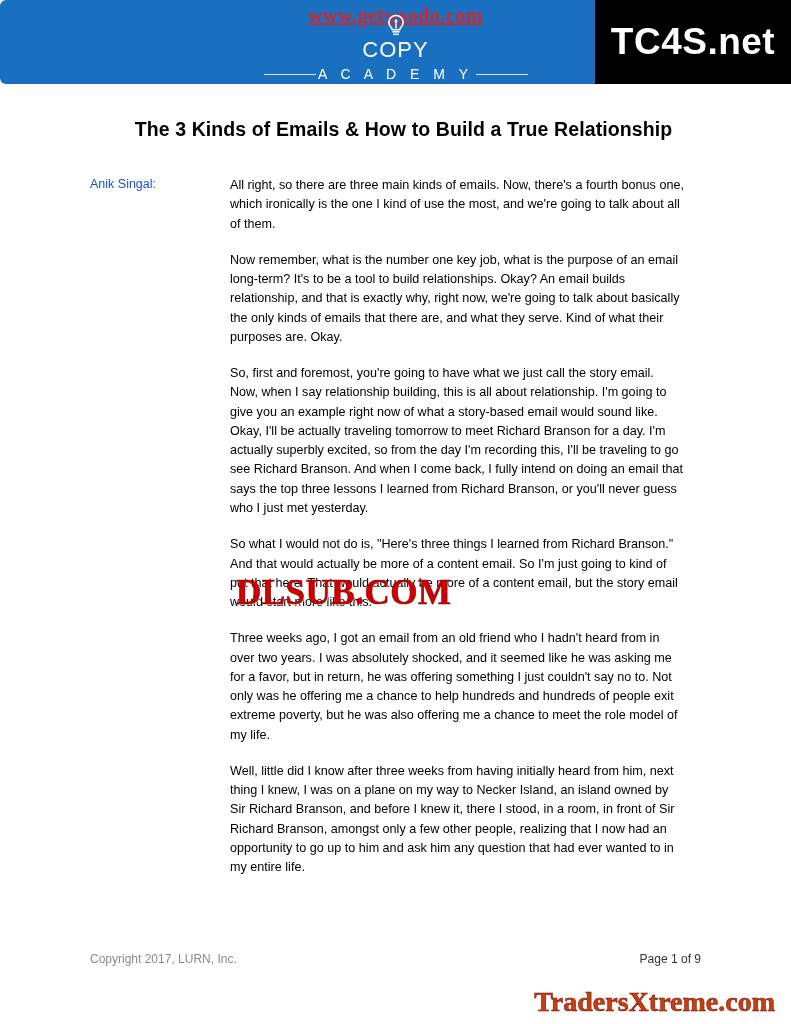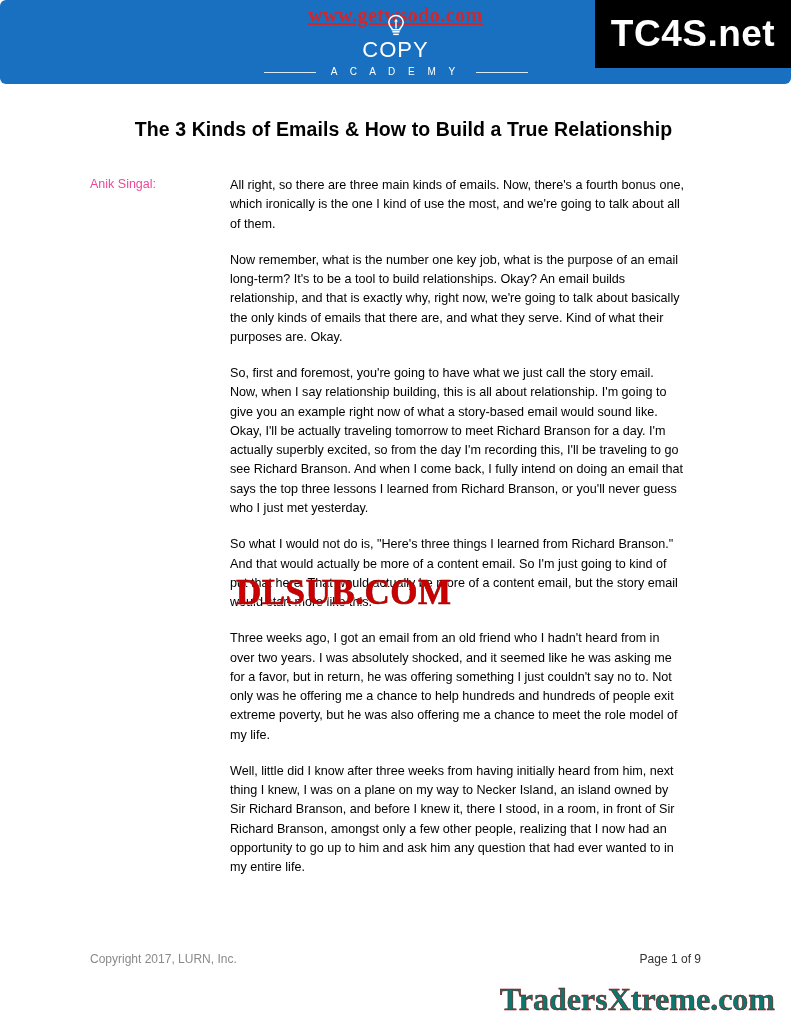--- a/index.html
+++ b/index.html
@@ -66,21 +66,21 @@
     font-weight: 400;
     letter-spacing: 1px;
   }
   .logo-writing {
     font-size: 27px;
     font-weight: 700;
     letter-spacing: 0.5px;
   }
   .logo-academy {
     margin-top: 5px;
-    font-size: 10px;
+    font-size: 14px;
     letter-spacing: 5px;
     color: #ffffff;
     font-weight: 400;
     position: relative;
   }
   .logo-academy::before,
   .logo-academy::after {
     content: "";
     position: absolute;
     top: 50%;
@@ -105,21 +105,21 @@
     text-decoration: underline;
     opacity: 0.92;
     white-space: nowrap;
   }
 
   
   .tc4s-badge {
     position: absolute;
     right: 0;
     top: 0;
-    height: 68px;
+    height: 84px;
     width: 196px;
     background: #000000;
     display: flex;
     align-items: center;
     justify-content: center;
   }
   .tc4s-badge span {
     color: #ffffff;
     font-family: "Liberation Sans", sans-serif;
     font-weight: 700;
@@ -146,21 +146,21 @@
   .transcript {
     margin-top: 35px;
     padding: 0 90px 0 90px;
     display: flex;
     align-items: flex-start;
   }
   .speaker {
     width: 140px;
     flex: 0 0 140px;
     font-size: 12.5px;
-    color: #ec4899;
+    color: #1d4ed8;
     padding-top: 1px;
   }
   .paras {
     flex: 1 1 auto;
     max-width: 455px;
   }
   .paras p {
     margin: 0 0 17px 0;
     font-size: 12.6px;
     line-height: 1.53;
@@ -201,23 +201,23 @@
     letter-spacing: 0.5px;
     -webkit-text-stroke: 0.6px #880000;
     text-shadow: 1px 1px 0 rgba(255,255,255,0.6);
     white-space: nowrap;
   }
   .wm-traders {
     position: absolute;
     right: 16px;
     bottom: 6px;
     font-family: "Liberation Serif", serif;
-    font-size: 32px;
-    font-weight: 700;
-    color: #0f766e;
+    font-size: 28px;
+    font-weight: 700;
+    color: #c2410c;
     -webkit-text-stroke: 0.5px #7a0000;
     white-space: nowrap;
   }
 </style>
 </head>
 <body>
 
 <div class="page">
 
   <div class="header-banner">

